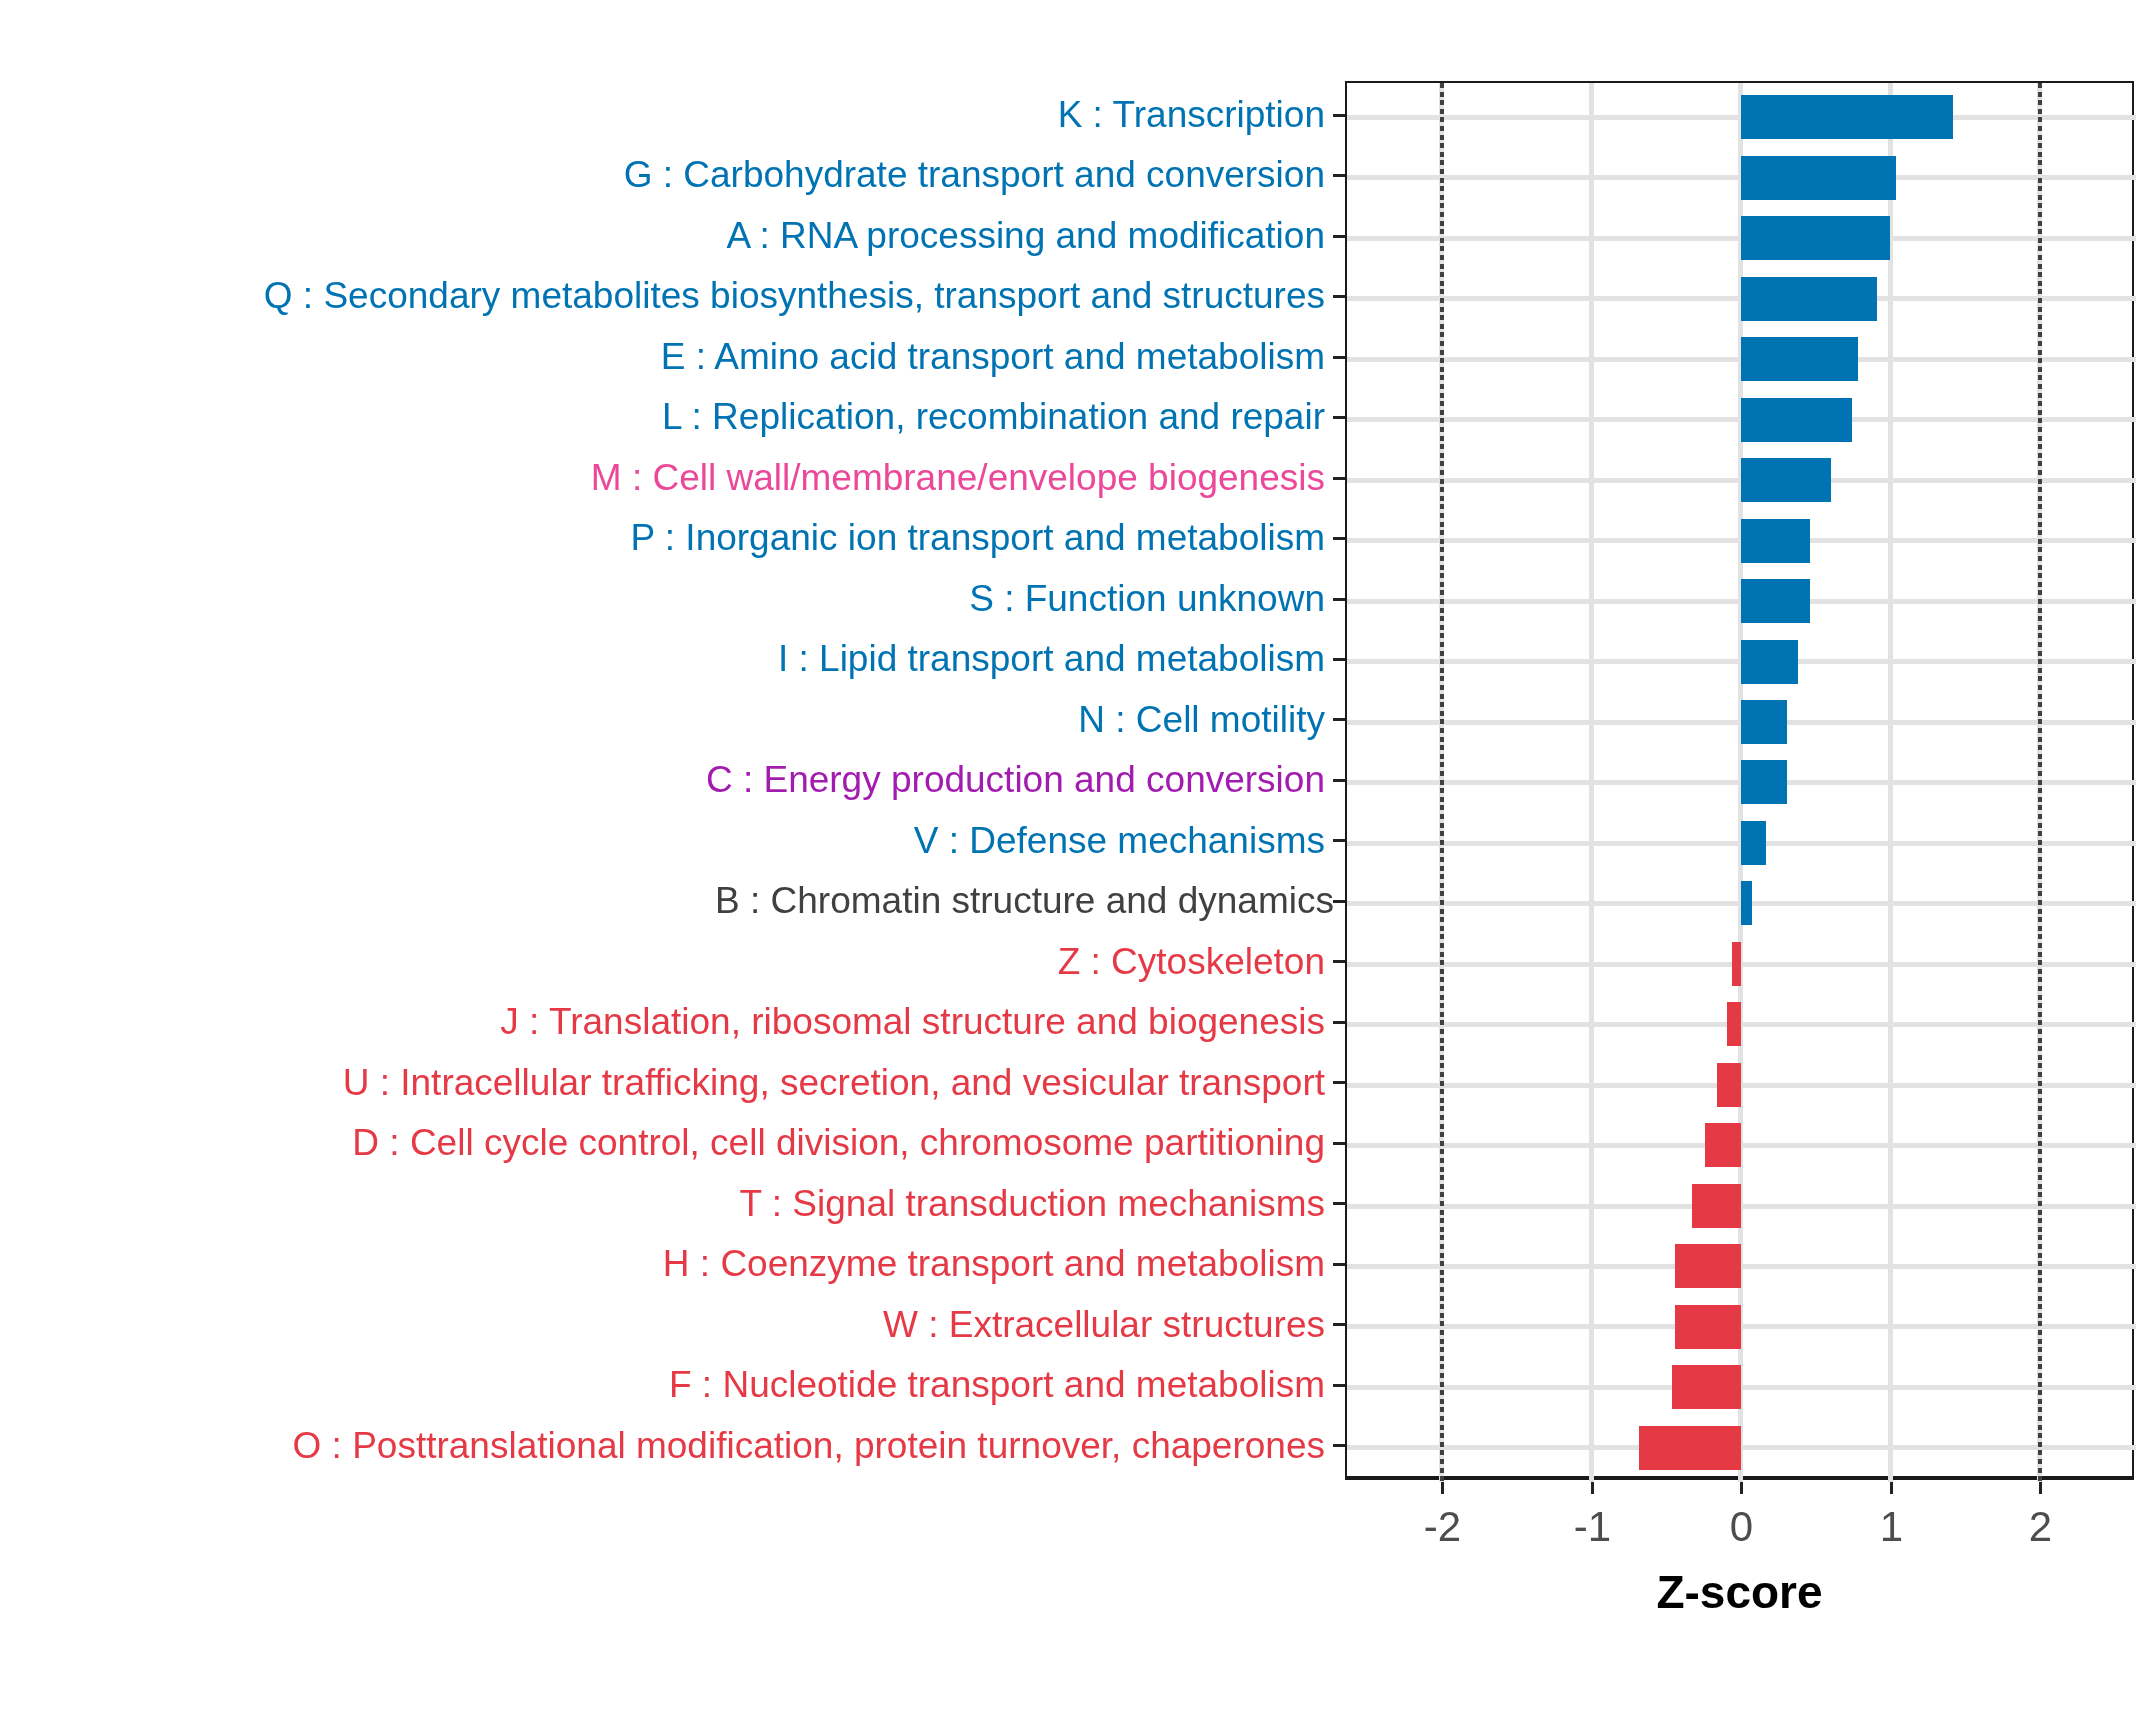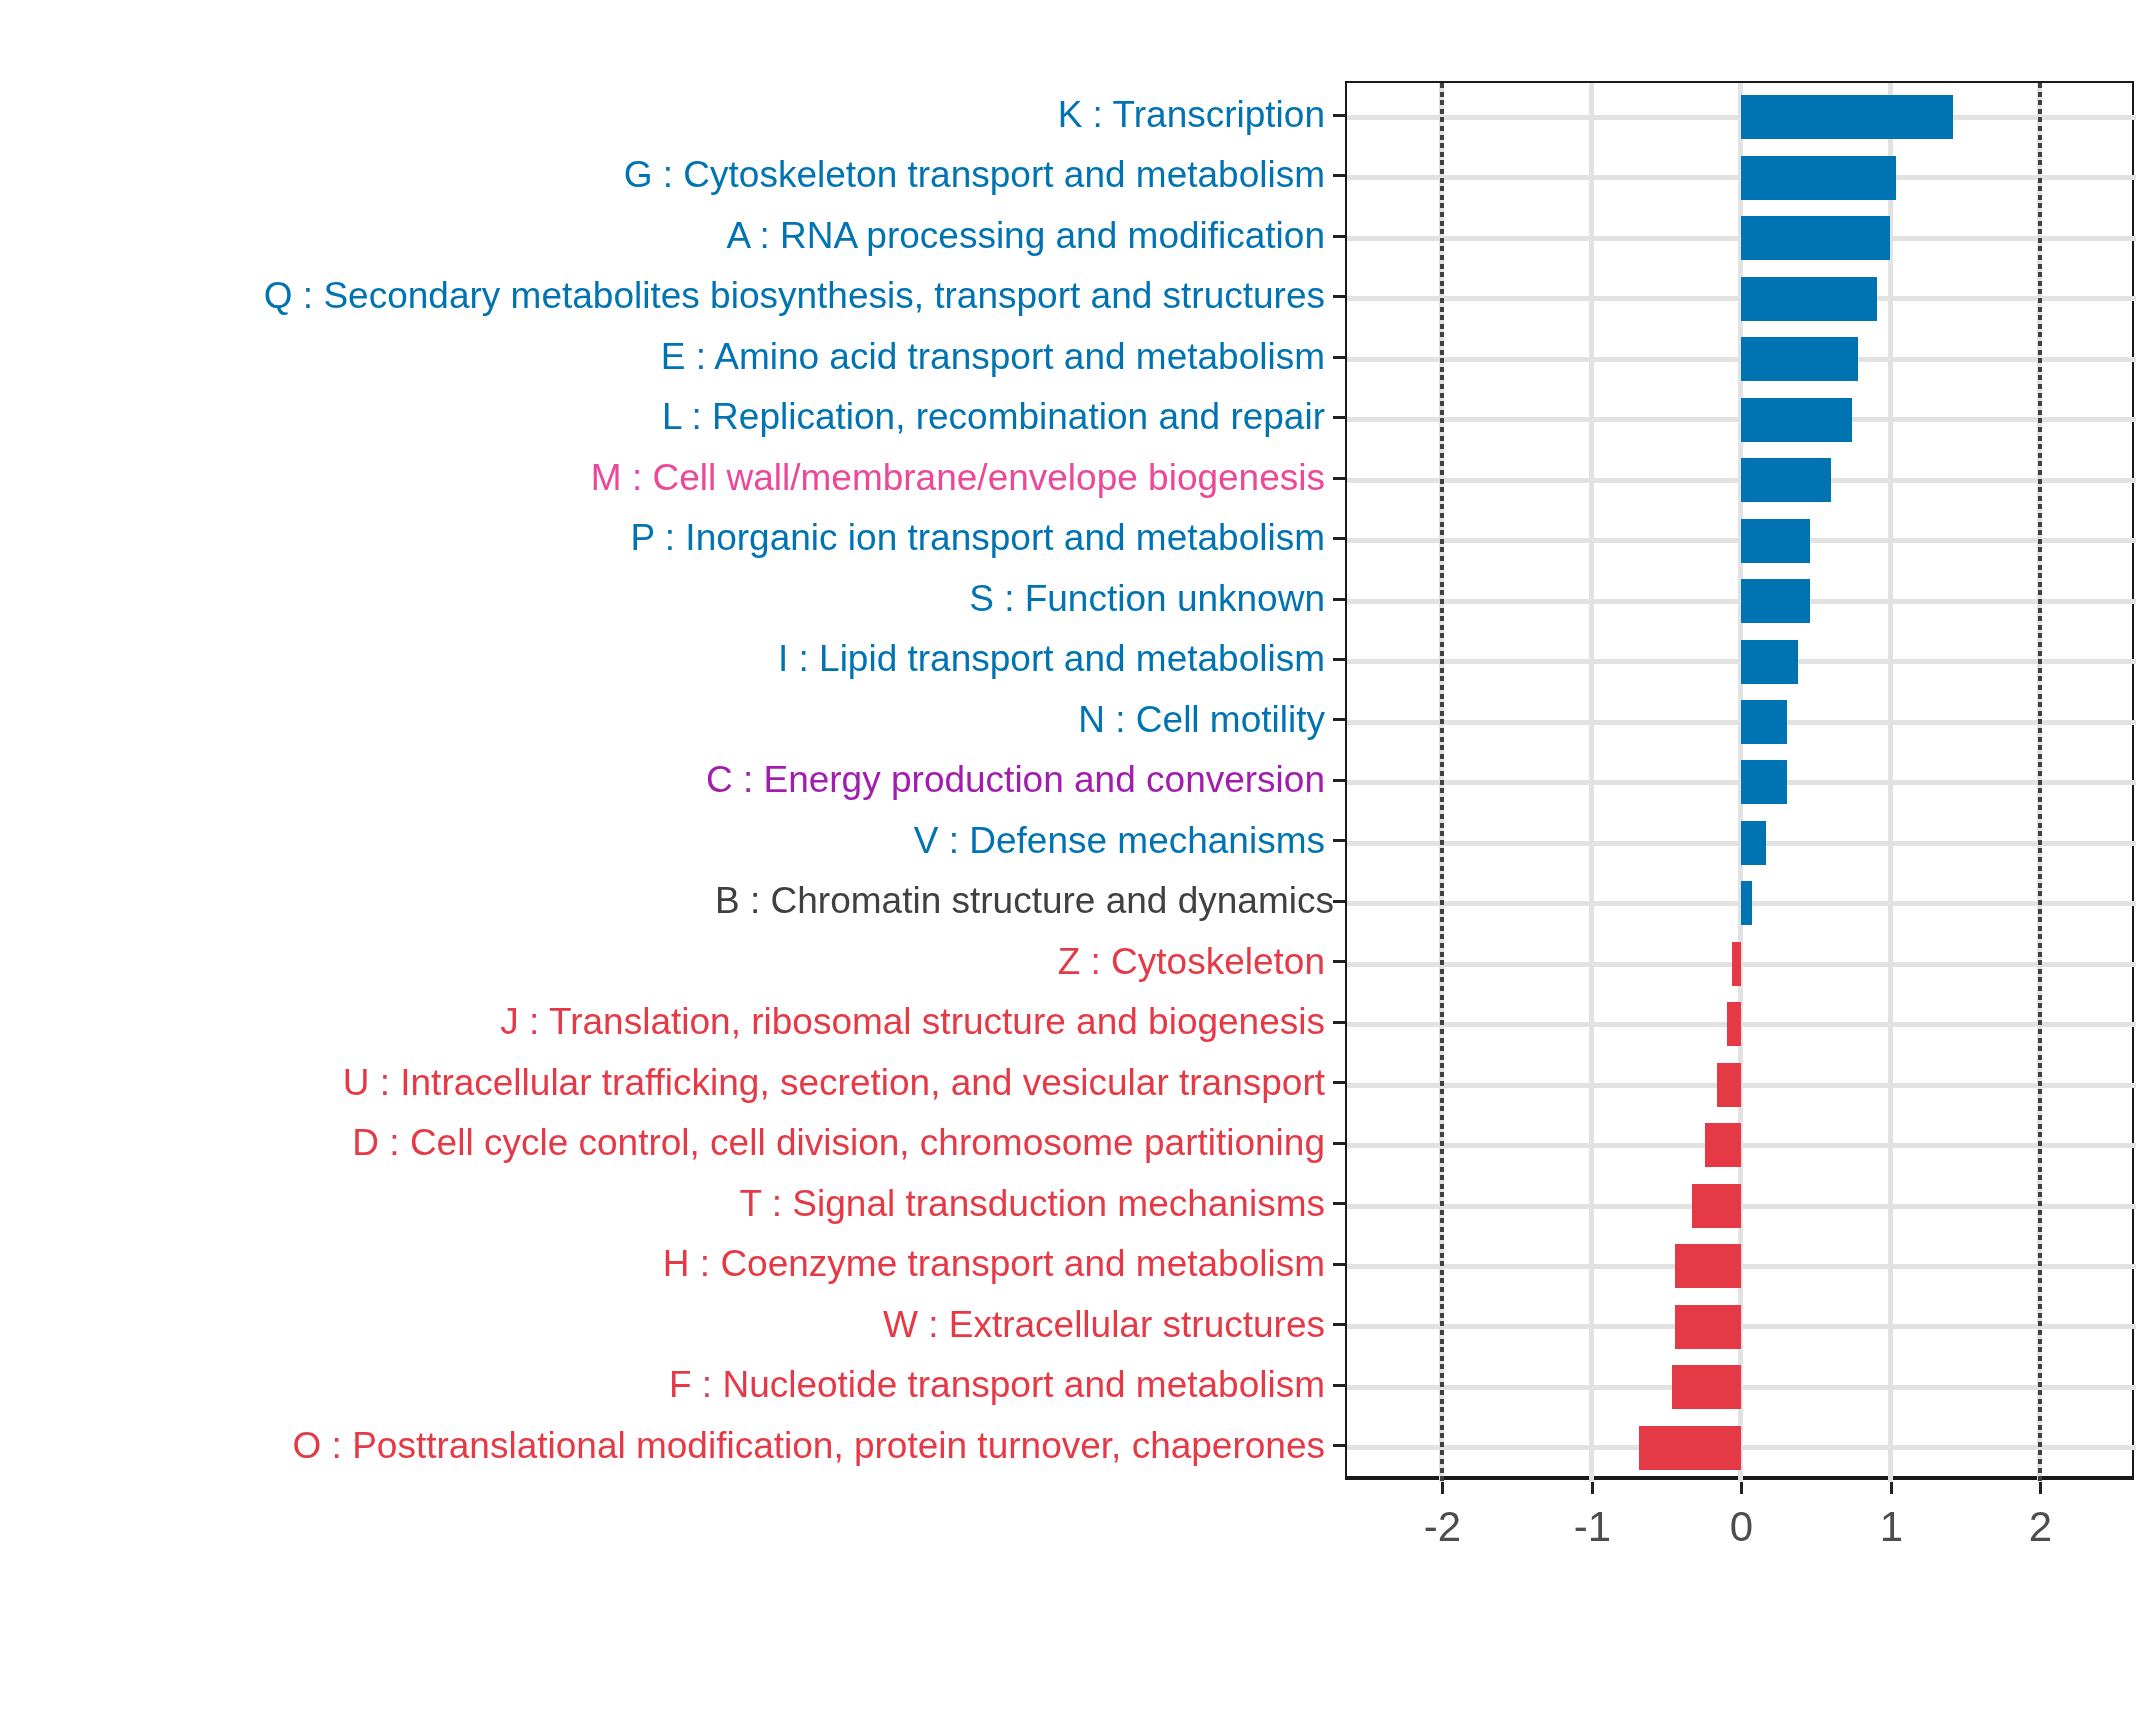--- a/index.html
+++ b/index.html
@@ -71,21 +71,21 @@
       <div class="bar" style="left: 328px; top: 1161px; width: 66px; height: 44px; background: rgb(230, 57, 70);"></div>
       <div class="bar" style="left: 328px; top: 1222px; width: 66px; height: 44px; background: rgb(230, 57, 70);"></div>
       <div class="bar" style="left: 325px; top: 1282px; width: 69px; height: 44px; background: rgb(230, 57, 70);"></div>
       <div class="bar" style="left: 292px; top: 1343px; width: 102px; height: 44px; background: rgb(230, 57, 70);"></div>
       <div class="refline" style="left: 93px; top: 0px; width: 4.3px; height: 1399px; background: repeating-linear-gradient(rgb(64, 64, 64) 0px, rgb(64, 64, 64) 5px, transparent 5px, transparent 8.6px);"></div>
       <div class="refline" style="left: 691px; top: 0px; width: 4.3px; height: 1399px; background: repeating-linear-gradient(rgb(64, 64, 64) 0px, rgb(64, 64, 64) 5px, transparent 5px, transparent 8.6px);"></div>
     </div>
   <div id="decor">
       <div class="ylab" style="left: 0px; width: 1325px; top: 81px; color: rgb(0, 115, 179);">K : Transcription</div>
       <div class="ytick" style="left: 1333px; top: 105px; width: 11.5px; height: 2.9px; background: rgb(34, 34, 34);"></div>
-      <div class="ylab" style="left: 0px; width: 1325px; top: 141px; color: rgb(0, 115, 179);">G : Cytoskeleton transport and metabolism</div>
+      <div class="ylab" style="left: 0px; width: 1325px; top: 141px; color: rgb(0, 115, 179);">G : Carbohydrate transport and conversion</div>
       <div class="ytick" style="left: 1333px; top: 165px; width: 11.5px; height: 2.9px; background: rgb(34, 34, 34);"></div>
       <div class="ylab" style="left: 0px; width: 1325px; top: 202px; color: rgb(0, 115, 179);">A : RNA processing and modification</div>
       <div class="ytick" style="left: 1333px; top: 226px; width: 11.5px; height: 2.9px; background: rgb(34, 34, 34);"></div>
       <div class="ylab" style="left: 0px; width: 1325px; top: 262px; color: rgb(0, 115, 179);">Q : Secondary metabolites biosynthesis, transport and structures</div>
       <div class="ytick" style="left: 1333px; top: 286px; width: 11.5px; height: 2.9px; background: rgb(34, 34, 34);"></div>
       <div class="ylab" style="left: 0px; width: 1325px; top: 323px; color: rgb(0, 115, 179);">E : Amino acid transport and metabolism</div>
       <div class="ytick" style="left: 1333px; top: 347px; width: 11.5px; height: 2.9px; background: rgb(34, 34, 34);"></div>
       <div class="ylab" style="left: 0px; width: 1325px; top: 383px; color: rgb(0, 115, 179);">L : Replication, recombination and repair</div>
       <div class="ytick" style="left: 1333px; top: 407px; width: 11.5px; height: 2.9px; background: rgb(34, 34, 34);"></div>
       <div class="ylab" style="left: 0px; width: 1325px; top: 444px; color: #ec4899;">M : Cell wall/membrane/envelope biogenesis</div>
@@ -126,14 +126,15 @@
       <div class="xticklab" style="left: 1385px; top: 1494px; width: 115px; color: rgb(77, 77, 77);">-2</div>
       <div class="xtick" style="left: 1591px; top: 1473px; width: 2.9px; height: 11.5px; background: rgb(34, 34, 34);"></div>
       <div class="xticklab" style="left: 1535px; top: 1494px; width: 115px; color: rgb(77, 77, 77);">-1</div>
       <div class="xtick" style="left: 1740px; top: 1473px; width: 2.9px; height: 11.5px; background: rgb(34, 34, 34);"></div>
       <div class="xticklab" style="left: 1684px; top: 1494px; width: 115px; color: rgb(77, 77, 77);">0</div>
       <div class="xtick" style="left: 1890px; top: 1473px; width: 2.9px; height: 11.5px; background: rgb(34, 34, 34);"></div>
       <div class="xticklab" style="left: 1834px; top: 1494px; width: 115px; color: rgb(77, 77, 77);">1</div>
       <div class="xtick" style="left: 2039px; top: 1473px; width: 2.9px; height: 11.5px; background: rgb(34, 34, 34);"></div>
       <div class="xticklab" style="left: 1983px; top: 1494px; width: 115px; color: rgb(77, 77, 77);">2</div>
     </div>
+  <div class="xlabel" id="xlabel" style="left: 1345px; width: 789px; top: 1556px;">Z-score</div>
 </div>
 
 
 </body></html>

